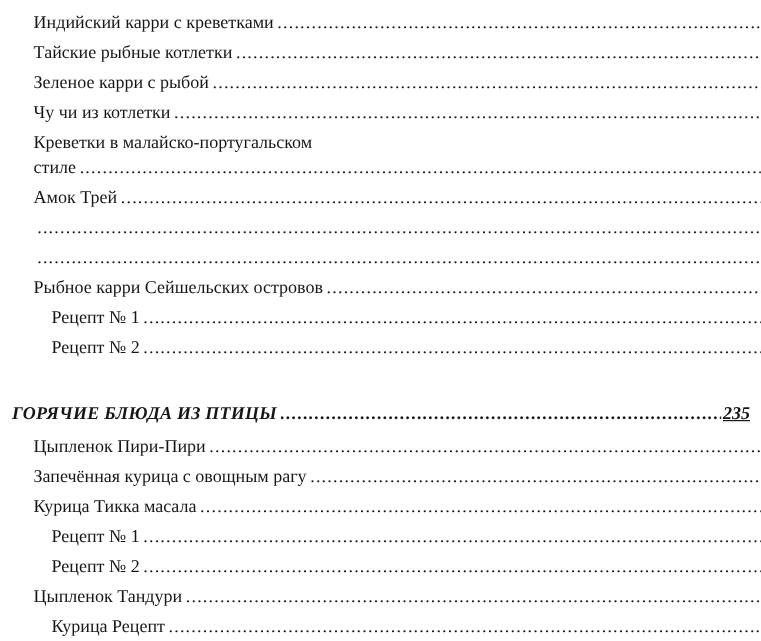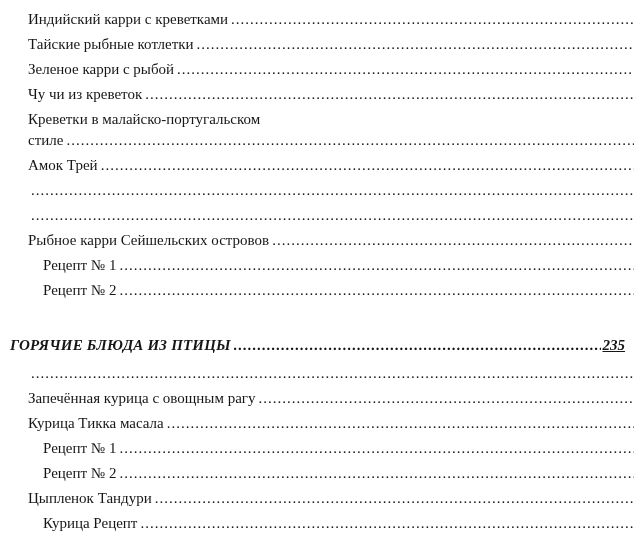--- a/index.html
+++ b/index.html
@@ -47,21 +47,21 @@
           </div>
           <div class="item">
             <span class="title">Тайские рыбные котлетки</span>
             <span class="leader"></span>
           </div>
           <div class="item">
             <span class="title">Зеленое карри с рыбой</span>
             <span class="leader"></span>
           </div>
           <div class="item">
-            <span class="title">Чу чи из креветок</span>
+            <span class="title">Чу чи из котлетки</span>
             <span class="leader"></span>
           </div>
           <div class="line1">Креветки в малайско-португальском</div>
           <div class="item">
             <span class="title">стиле</span>
             <span class="leader"></span>
           </div>
           <div class="item">
             <span class="title">Амок Трей</span>
             <span class="leader"></span>
@@ -89,20 +89,21 @@
     </div>
     <div class="section">
       <div class="sec-header">
         <span class="title">ГОРЯЧИЕ БЛЮДА ИЗ ПТИЦЫ</span>
         <span class="leader"></span>
         <span class="pg">235</span>
       </div>
       <div class="cols">
         <div class="col">
           <div class="item">
+            <span class="title">Цыпленок Пири-Пири</span>
             <span class="leader"></span>
           </div>
           <div class="item">
             <span class="title">Запечённая курица с овощным рагу</span>
             <span class="leader"></span>
           </div>
           <div class="item">
             <span class="title">Курица Тикка масала</span>
             <span class="leader"></span>
           </div>

